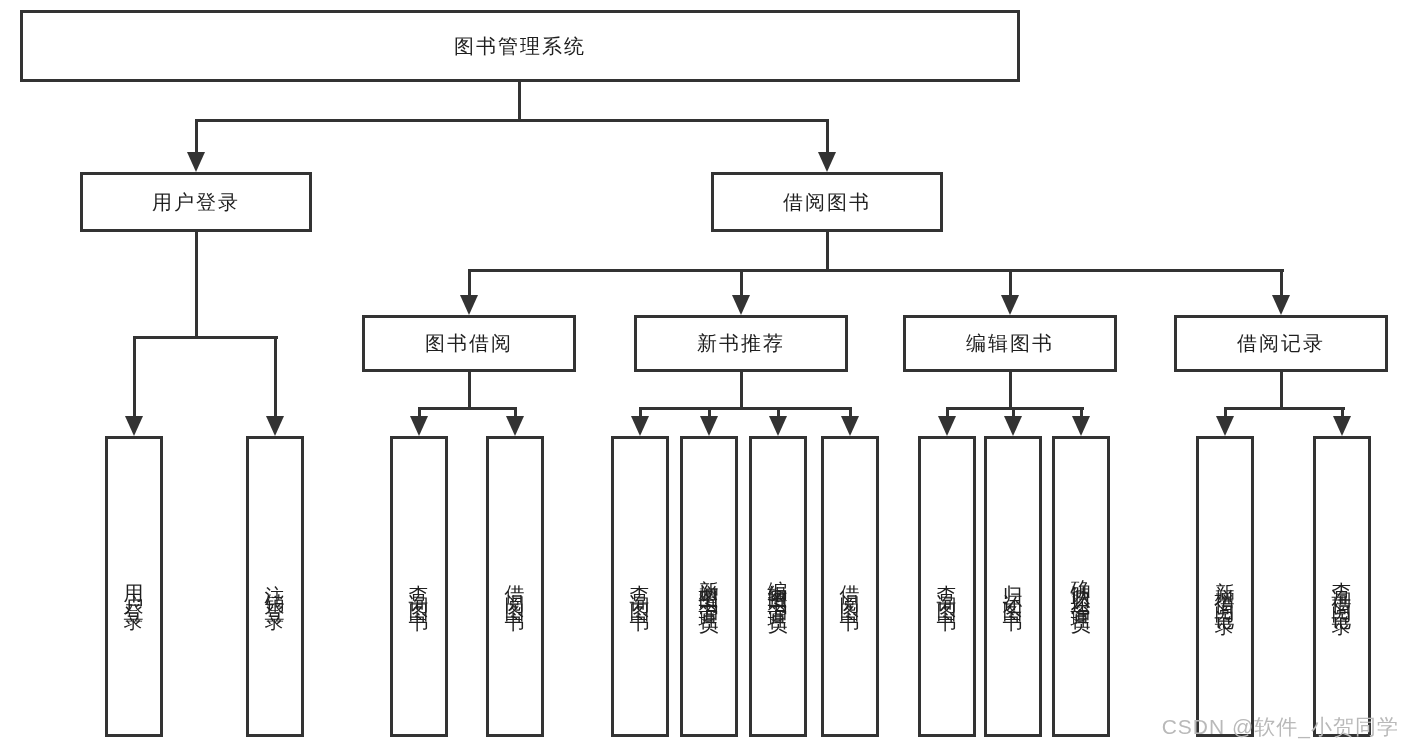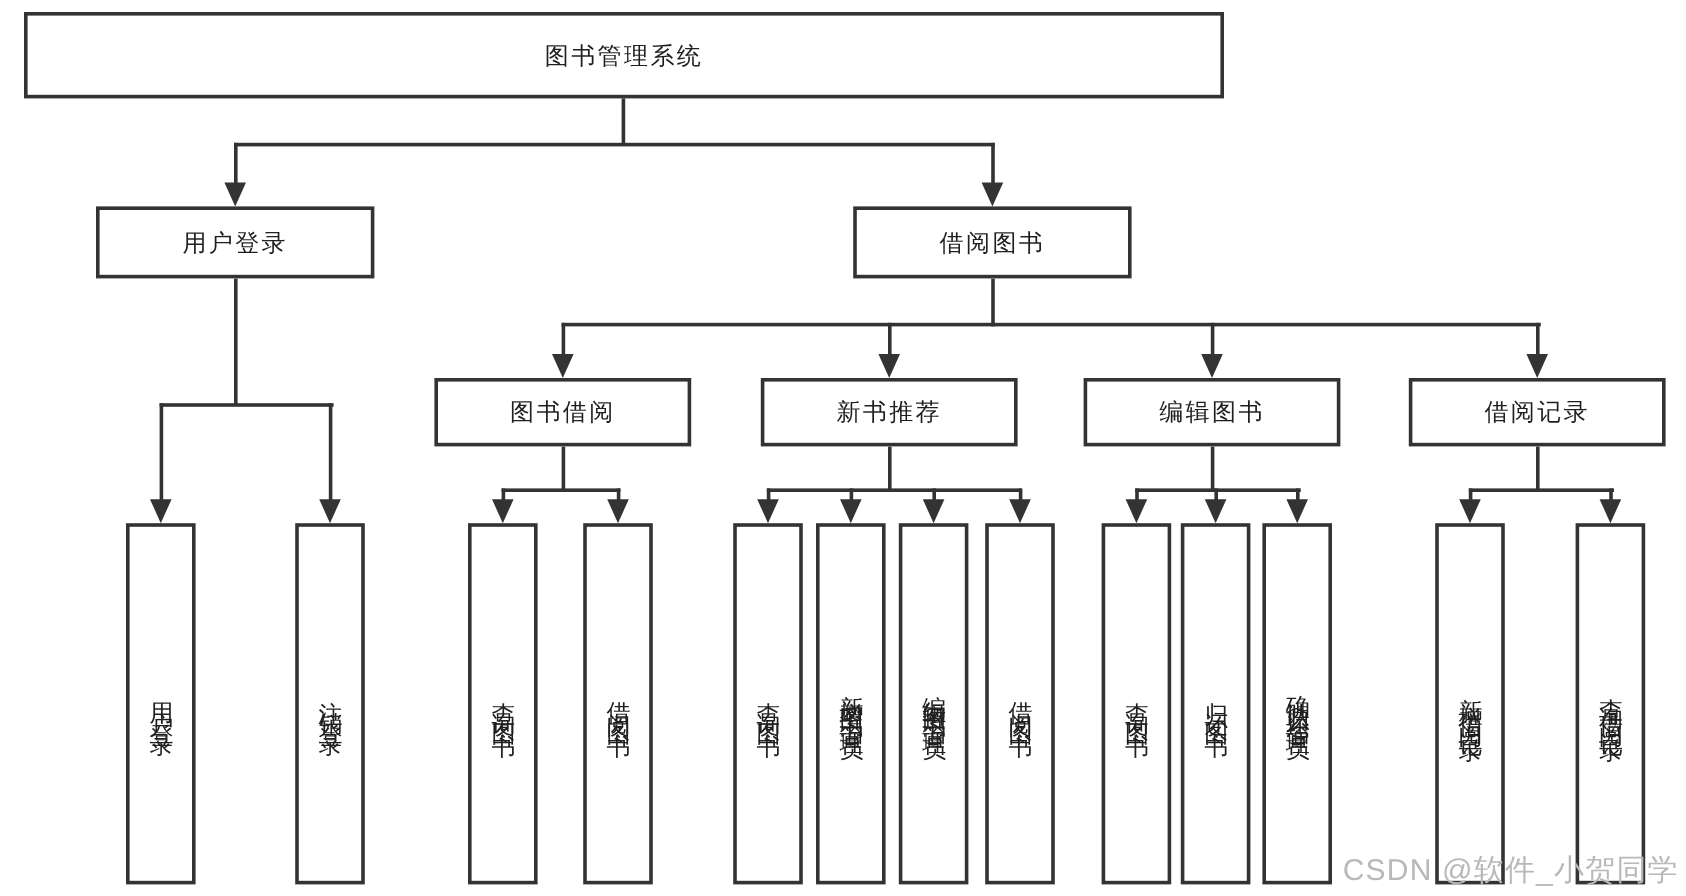--- a/index.html
+++ b/index.html
@@ -35,21 +35,21 @@
   .arrow{
     position:absolute;width:0;height:0;z-index:1;
     border-left:9px solid transparent;
     border-right:9px solid transparent;
     border-top:20px solid #333333;
   }
   .watermark{
     position:absolute;
     right:6px;bottom:6px;
     color:#b9b9b9;
-    font-size:25px;
+    font-size:21px;
     letter-spacing:1px;
     z-index:3;
     white-space:nowrap;
   }
 </style>
 </head>
 <body>
 
 <div id="stage">
 

